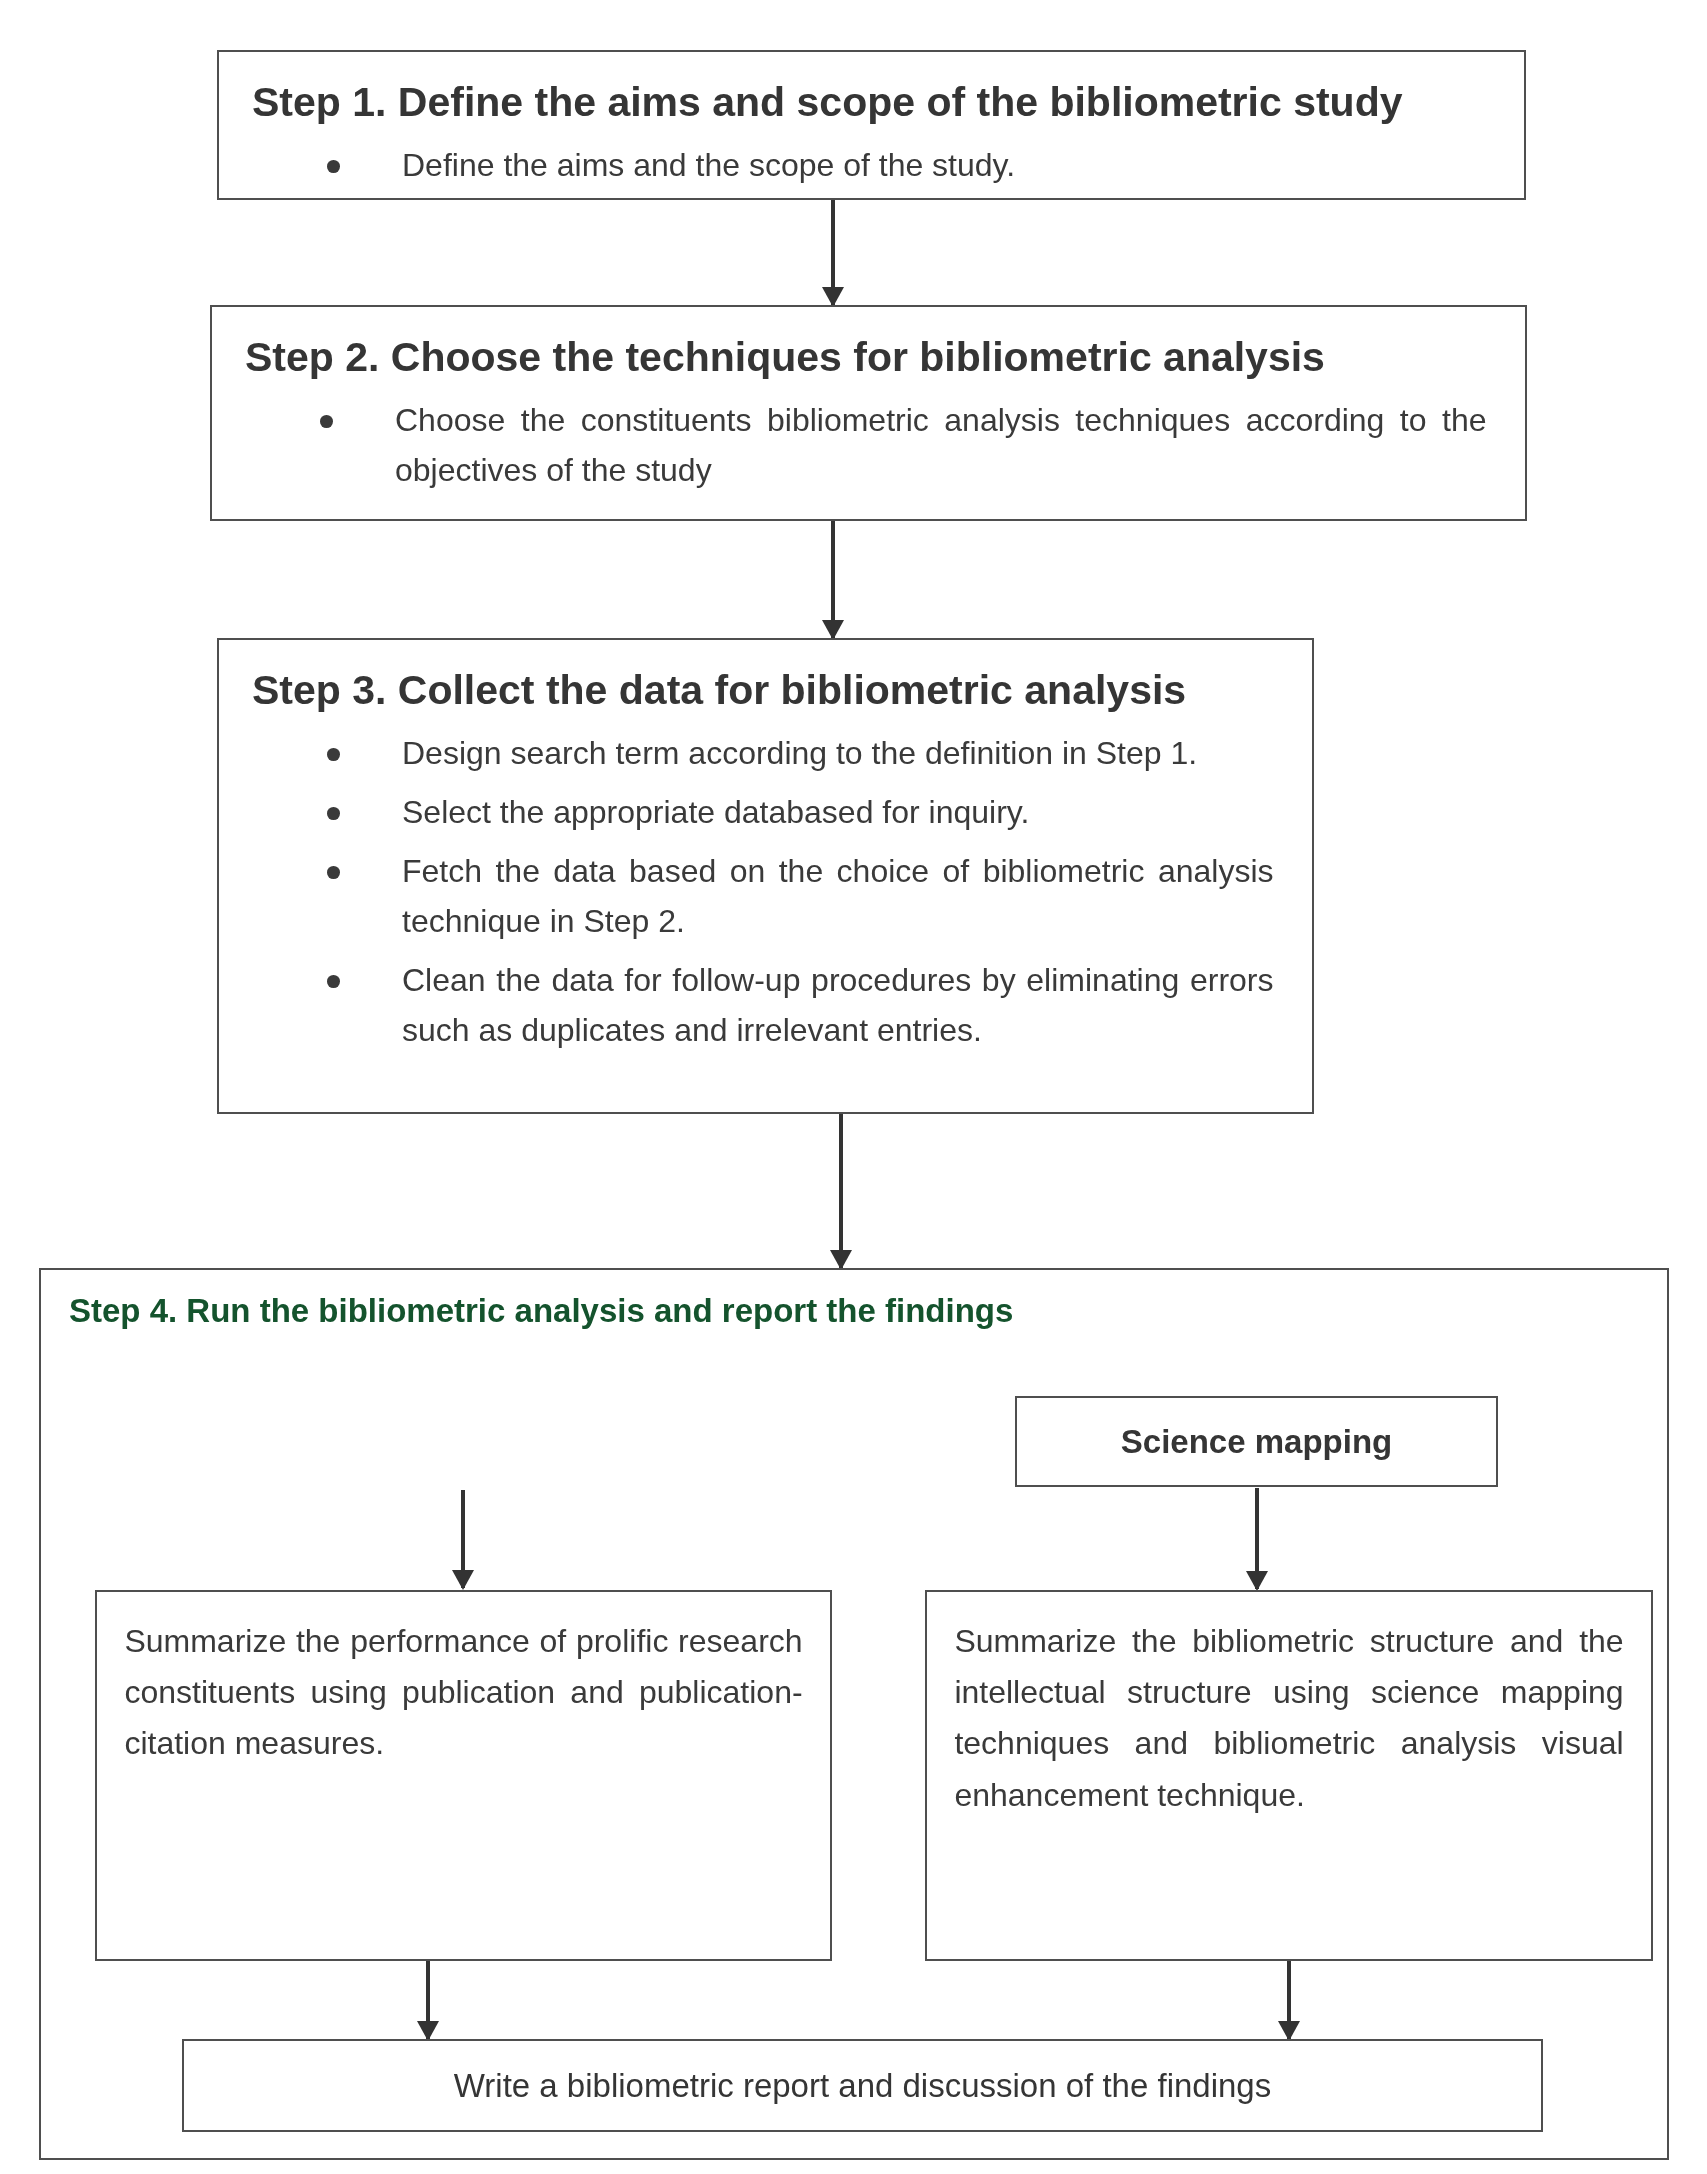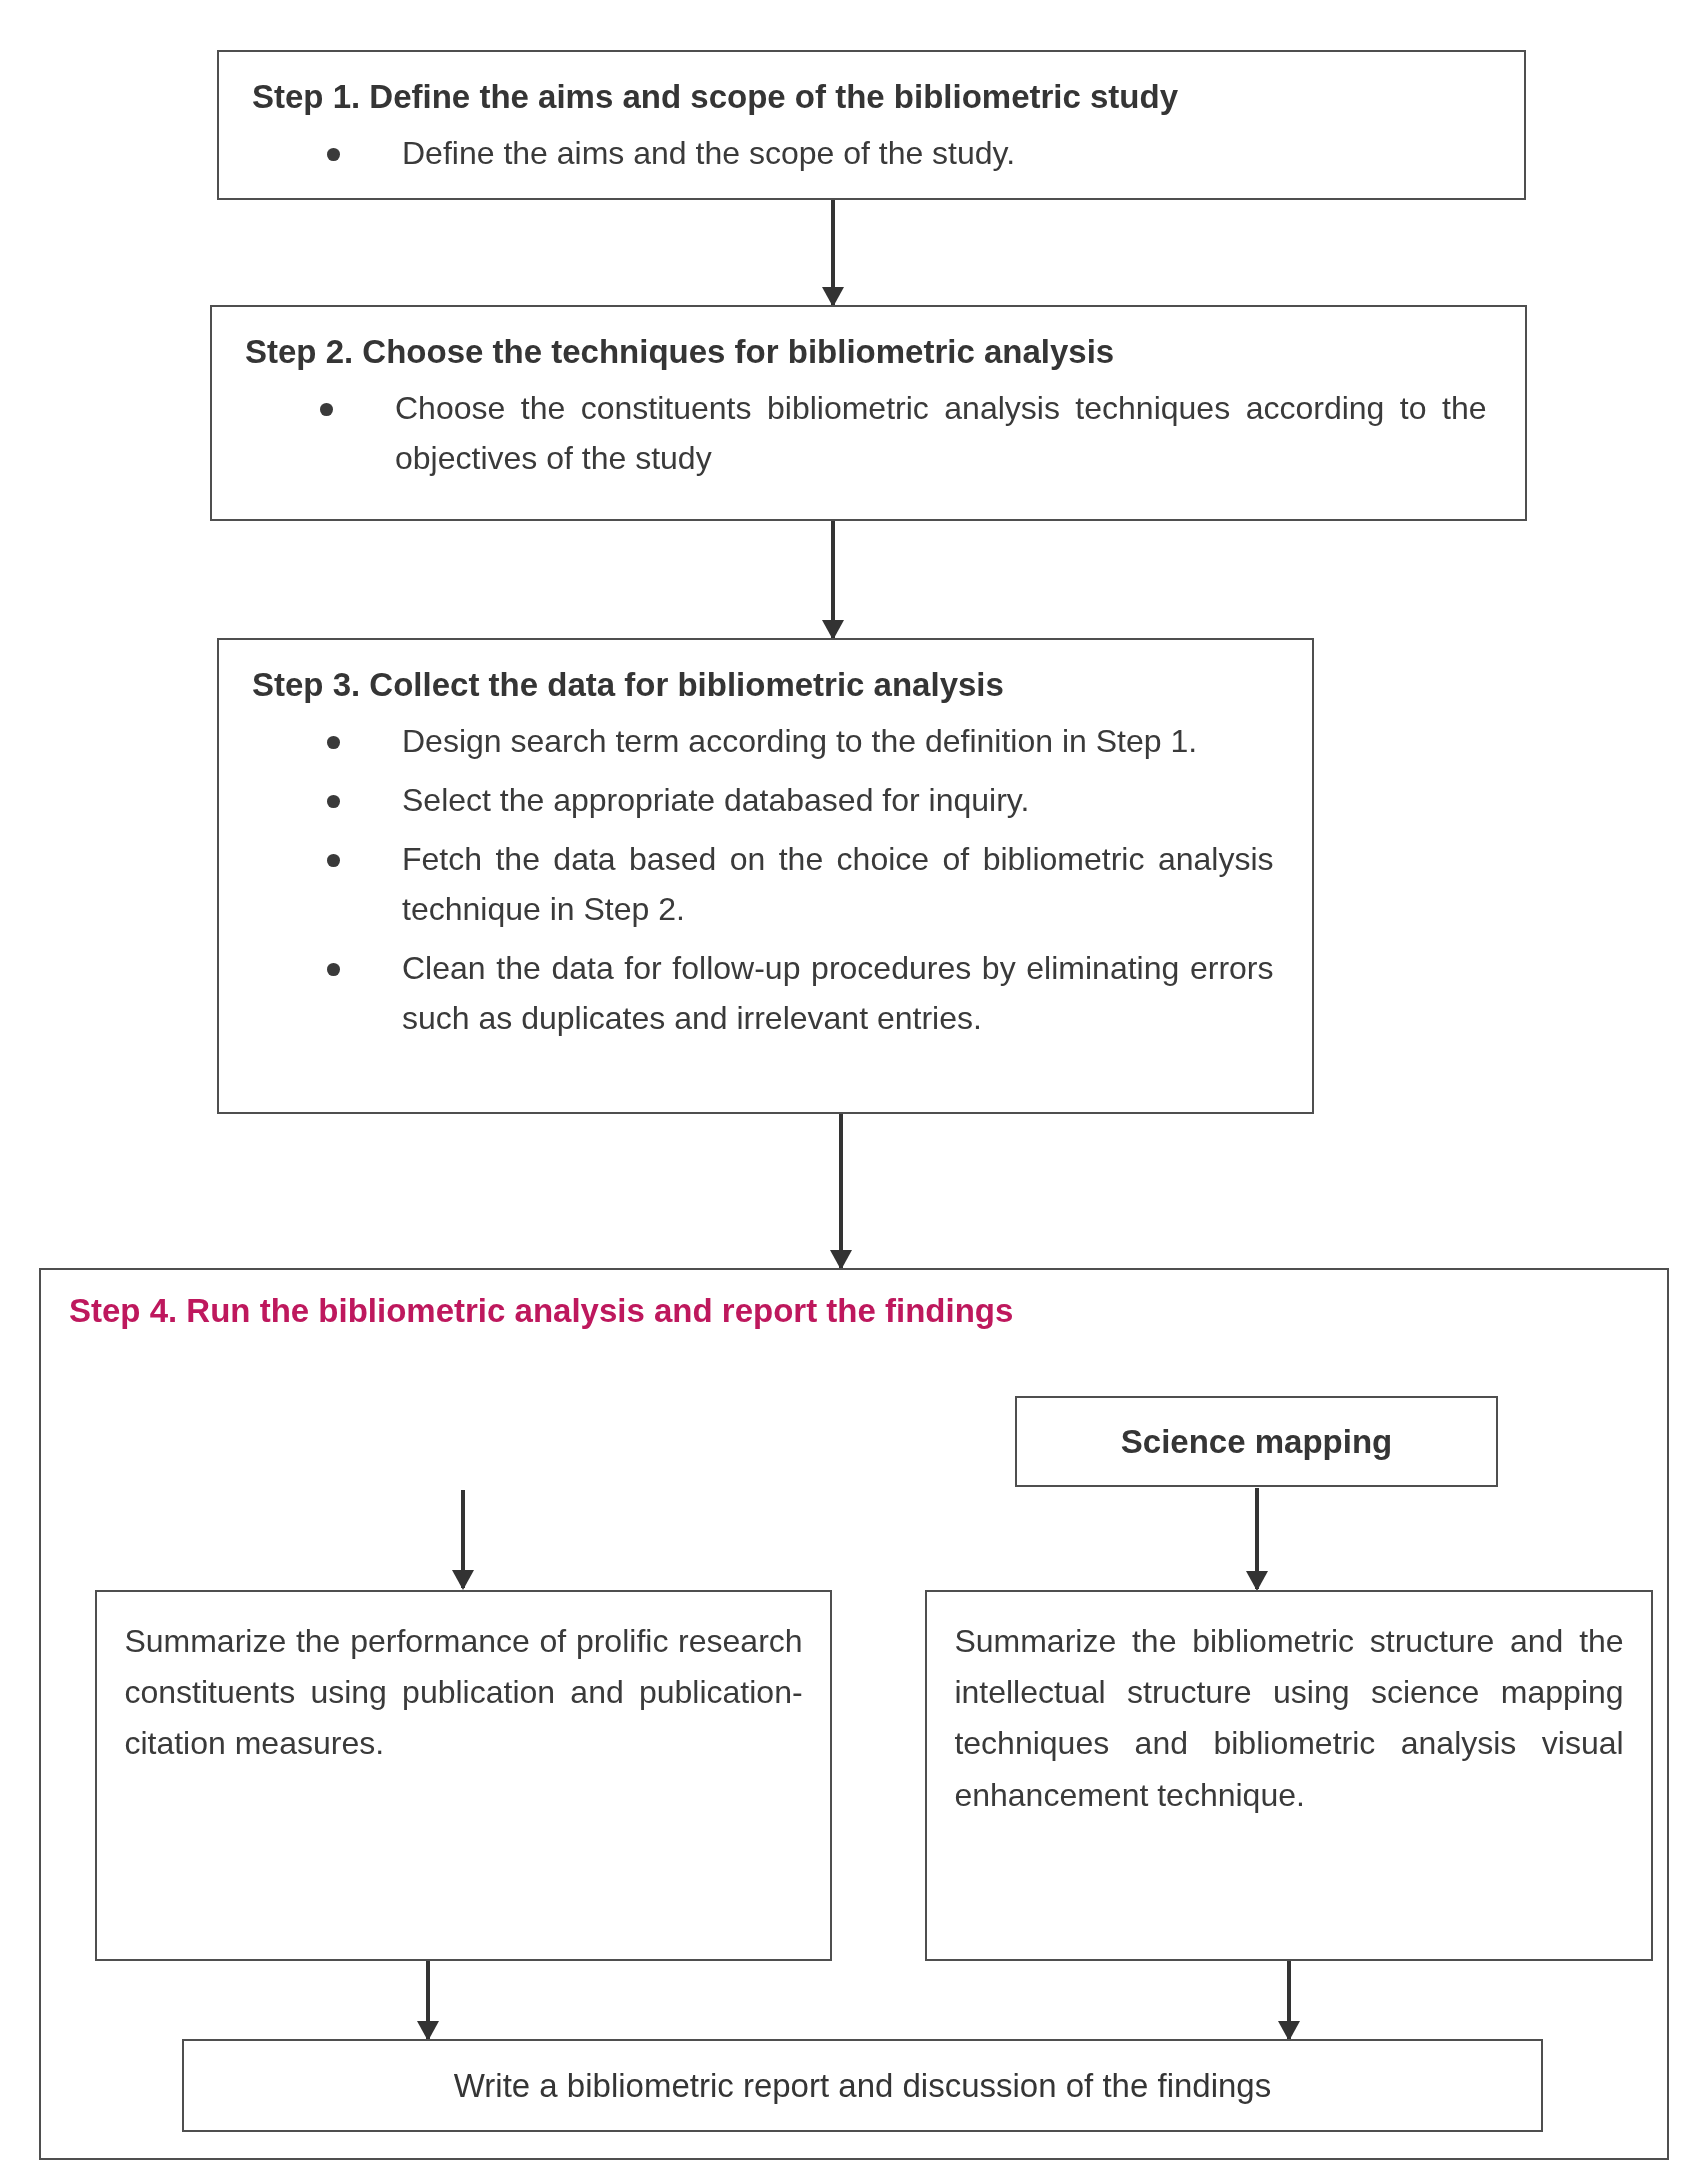--- a/index.html
+++ b/index.html
@@ -14,21 +14,21 @@
   }
   .box {
     position: absolute;
     background: #ffffff;
     border: 2.7px solid #4f4f4f;
     box-sizing: border-box;
   }
   .step-box { padding: 20px 33px 9.1px 33px; }
   .box-title {
     font-weight: bold;
-    font-size: 33px;
+    font-size: 41px;
     line-height: 1.5;
     color: #353535;
   }
   ul.bullets {
     list-style: none;
     margin: 7.3px 0 0 0;
     padding: 0 0 0 75px;
     font-size: 32px;
     line-height: 1.56;
   }
@@ -87,21 +87,21 @@
     border-left: 11px solid transparent;
     border-right: 11px solid transparent;
     border-top: 20px solid #333333;
   }
   .outer-title {
     position: absolute;
     left: 28px;
     top: 22px;
     font-weight: bold;
     font-size: 33px;
-    color: #be185d;
+    color: #14532d;
   }
 </style>
 </head>
 <body>
 
 <div class="canvas">
 
   <div class="box step-box" style="left:217px; top:50px; width:1309px; height:150px;">
     <div class="box-title">Step 1. Define the aims and scope of the bibliometric study</div>
     <ul class="bullets">

